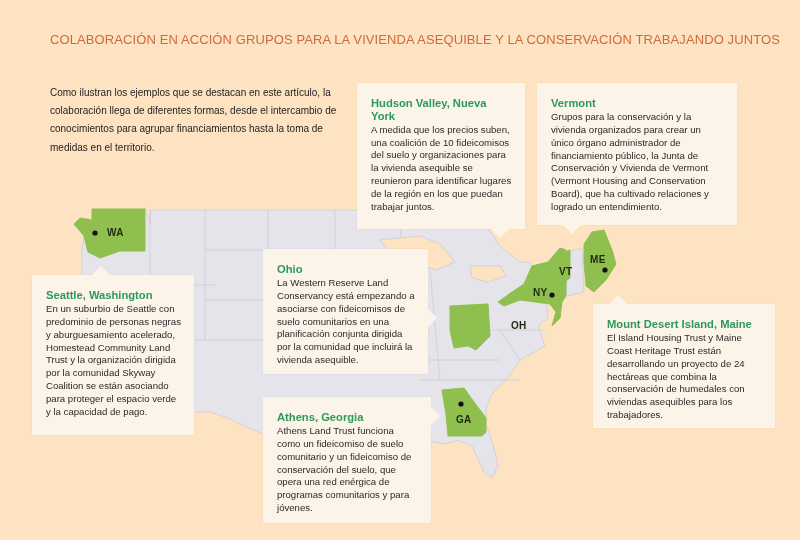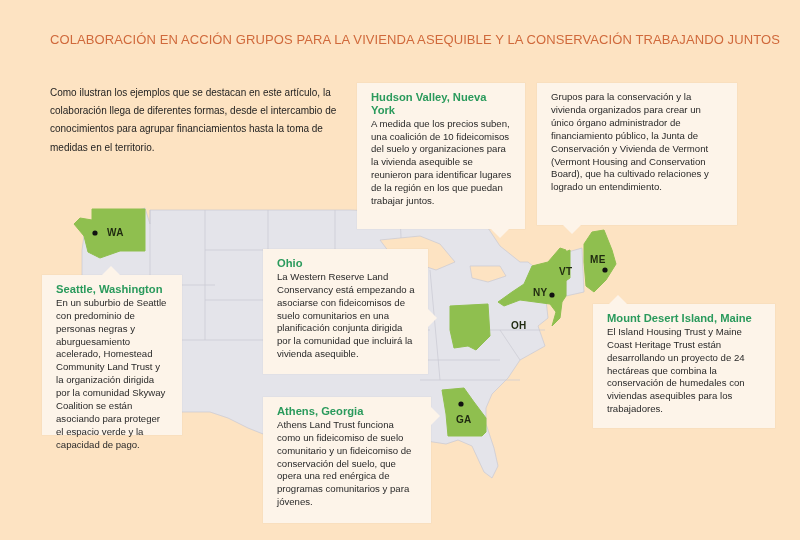--- a/index.html
+++ b/index.html
@@ -18,37 +18,37 @@
   .intro {
     position: absolute; left: 50px; top: 84px; width: 295px;
     font-size: 10px; line-height: 18.2px; color: #1e1e1e;
   }
   .map {
     position: absolute; left: 0; top: 0; width: 800px; height: 540px;
   }
   .callout {
     position: absolute;
     background: #fdf4e9;
-    padding: 8px 12px 8px 14px;
+    padding: 14px 12px 8px 14px;
     font-size: 9.6px; line-height: 12.9px; color: #2a2a2a;
     box-shadow: 0 0 0 0.5px rgba(0,0,0,0.03);
   }
   .callout .ctitle {
     color: #2a9a5c; font-weight: bold; font-size: 11.2px; line-height: 12.8px;
     margin-bottom: 1px;
   }
   .callout::after {
     content: ""; position: absolute; width: 0; height: 0;
     border: 9px solid transparent;
   }
   .c-hudson { left: 357px; top: 83px; width: 168px; height: 146px; }
   .c-hudson::after { left: 134px; bottom: -18px; border-top-color: #fdf4e9; }
   .c-vermont { left: 537px; top: 83px; width: 200px; height: 142px; }
   .c-vermont::after { left: 26px; bottom: -18px; border-top-color: #fdf4e9; }
-  .c-seattle { left: 42px; top: 275px; width: 140px; height: 160px; }
+  .c-seattle { left: 32px; top: 275px; width: 162px; height: 160px; }
   .c-seattle::after { left: 60px; top: -18px; border-bottom-color: #fdf4e9; }
   .c-ohio { left: 263px; top: 249px; width: 165px; height: 125px; }
   .c-ohio::after { right: -18px; top: 60px; border-left-color: #fdf4e9; }
   .c-athens { left: 263px; top: 397px; width: 168px; height: 126px; }
   .c-athens::after { right: -18px; top: 10px; border-left-color: #fdf4e9; }
   .c-maine { left: 593px; top: 304px; width: 182px; height: 124px; }
   .c-maine::after { left: 16px; top: -18px; border-bottom-color: #fdf4e9; }
   .state-label {
     position: absolute; font-size: 10px; font-weight: bold; color: #1f2a10;
     letter-spacing: 0.3px;
@@ -115,20 +115,21 @@
 <span class="state-label" style="left:559px;top:266px;">VT</span>
 <span class="state-label" style="left:590px;top:254px;">ME</span>
 <span class="state-label" style="left:456px;top:414px;">GA</span>
 
 <div class="callout c-hudson">
   <div class="ctitle">Hudson Valley, Nueva York</div>
   <div>A medida que los precios suben, una coalición de 10 fideicomisos del suelo y organizaciones para la vivienda asequible se reunieron para identificar lugares de la región en los que puedan trabajar juntos.</div>
 </div>
 
 <div class="callout c-vermont">
+  <div class="ctitle">Vermont</div>
   <div>Grupos para la conservación y la vivienda organizados para crear un único órgano administrador de financiamiento público, la Junta de Conservación y Vivienda de Vermont (Vermont Housing and Conservation Board), que ha cultivado relaciones y logrado un entendimiento.</div>
 </div>
 
 <div class="callout c-seattle">
   <div class="ctitle">Seattle, Washington</div>
   <div>En un suburbio de Seattle con predominio de personas negras y aburguesamiento acelerado, Homestead Community Land Trust y la organización dirigida por la comunidad Skyway Coalition se están asociando para proteger el espacio verde y la capacidad de pago.</div>
 </div>
 
 <div class="callout c-ohio">
   <div class="ctitle">Ohio</div>

